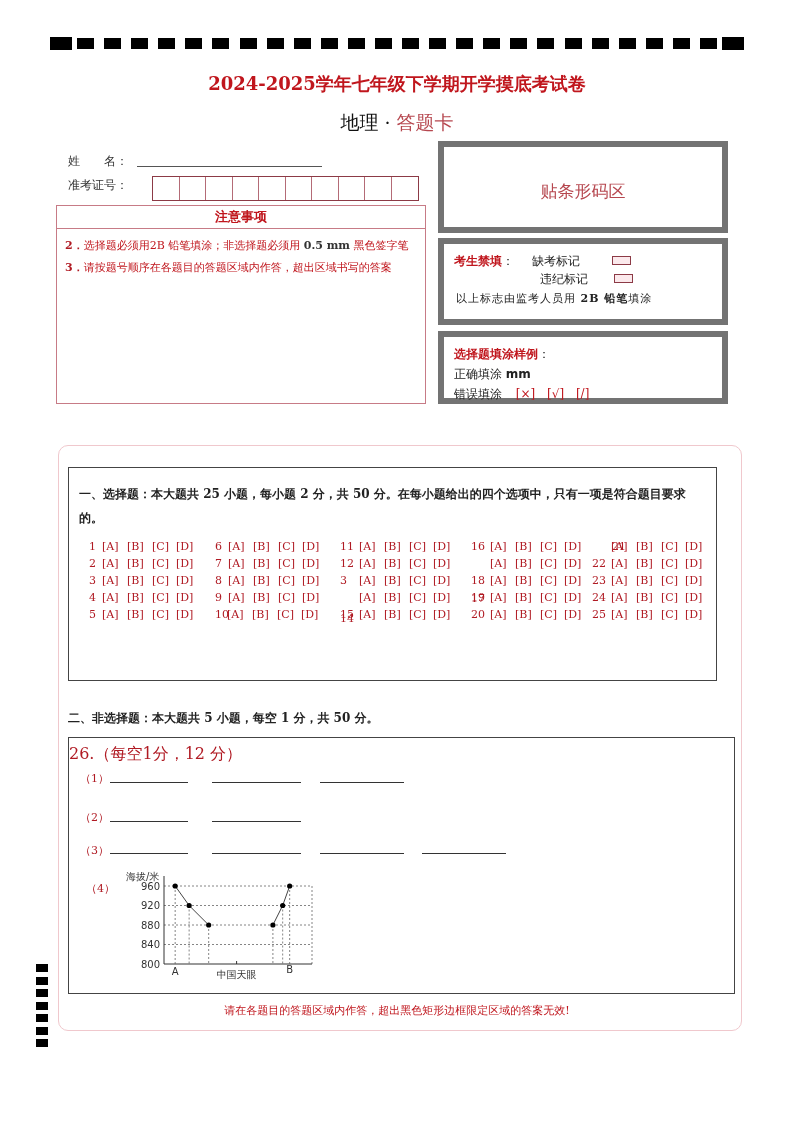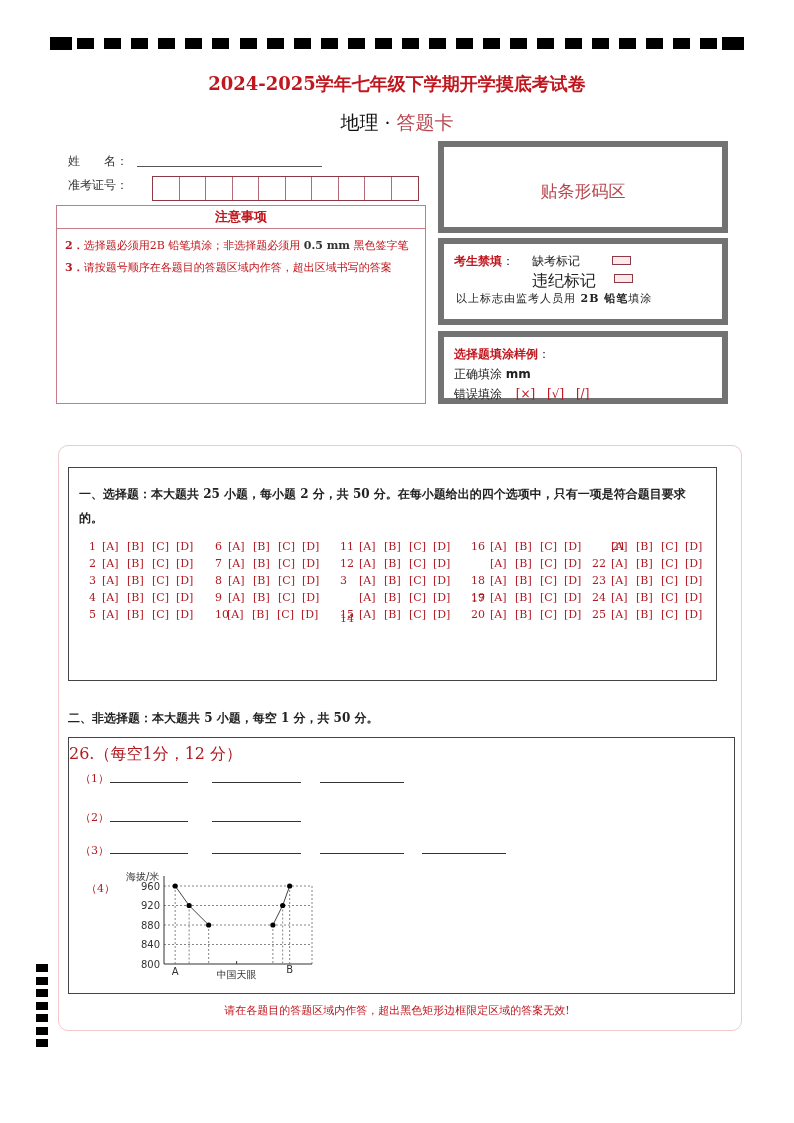--- a/index.html
+++ b/index.html
@@ -133,21 +133,21 @@
 <div class="box" style="left:438px; top:141px; width:290px; height:92px;">
   <div class="barcode-text">贴条形码区</div>
 </div>
 
 <div class="box" style="left:438px; top:238px; width:290px; height:87px;">
   <div class="abs" style="left:10px; top:9px; font-size:12px;">
     <span class="red-b">考生禁填</span><span>：</span>
   </div>
   <div class="abs" style="left:88px; top:9px; font-size:12px;">缺考标记</div>
   <div class="abs mini-rect" style="left:168px; top:12px;"></div>
-  <div class="abs" style="left:88px; top:27px; font-size:16px;">违纪标记</div>
+  <div class="abs" style="left:96px; top:27px; font-size:12px;">违纪标记</div>
   <div class="abs mini-rect" style="left:170px; top:30px;"></div>
   <div class="abs" style="left:12px; top:47px; font-size:11px; letter-spacing:1px;">
     <span>以上标志由监考人员用 </span><b>2B 铅笔</b><span>填涂</span>
   </div>
 </div>
 
 <div class="box" style="left:438px; top:331px; width:290px; height:73px;">
   <div class="abs" style="left:10px; top:9px; font-size:12px;">
     <span class="red-b">选择题填涂样例</span><span>：</span>
   </div>

